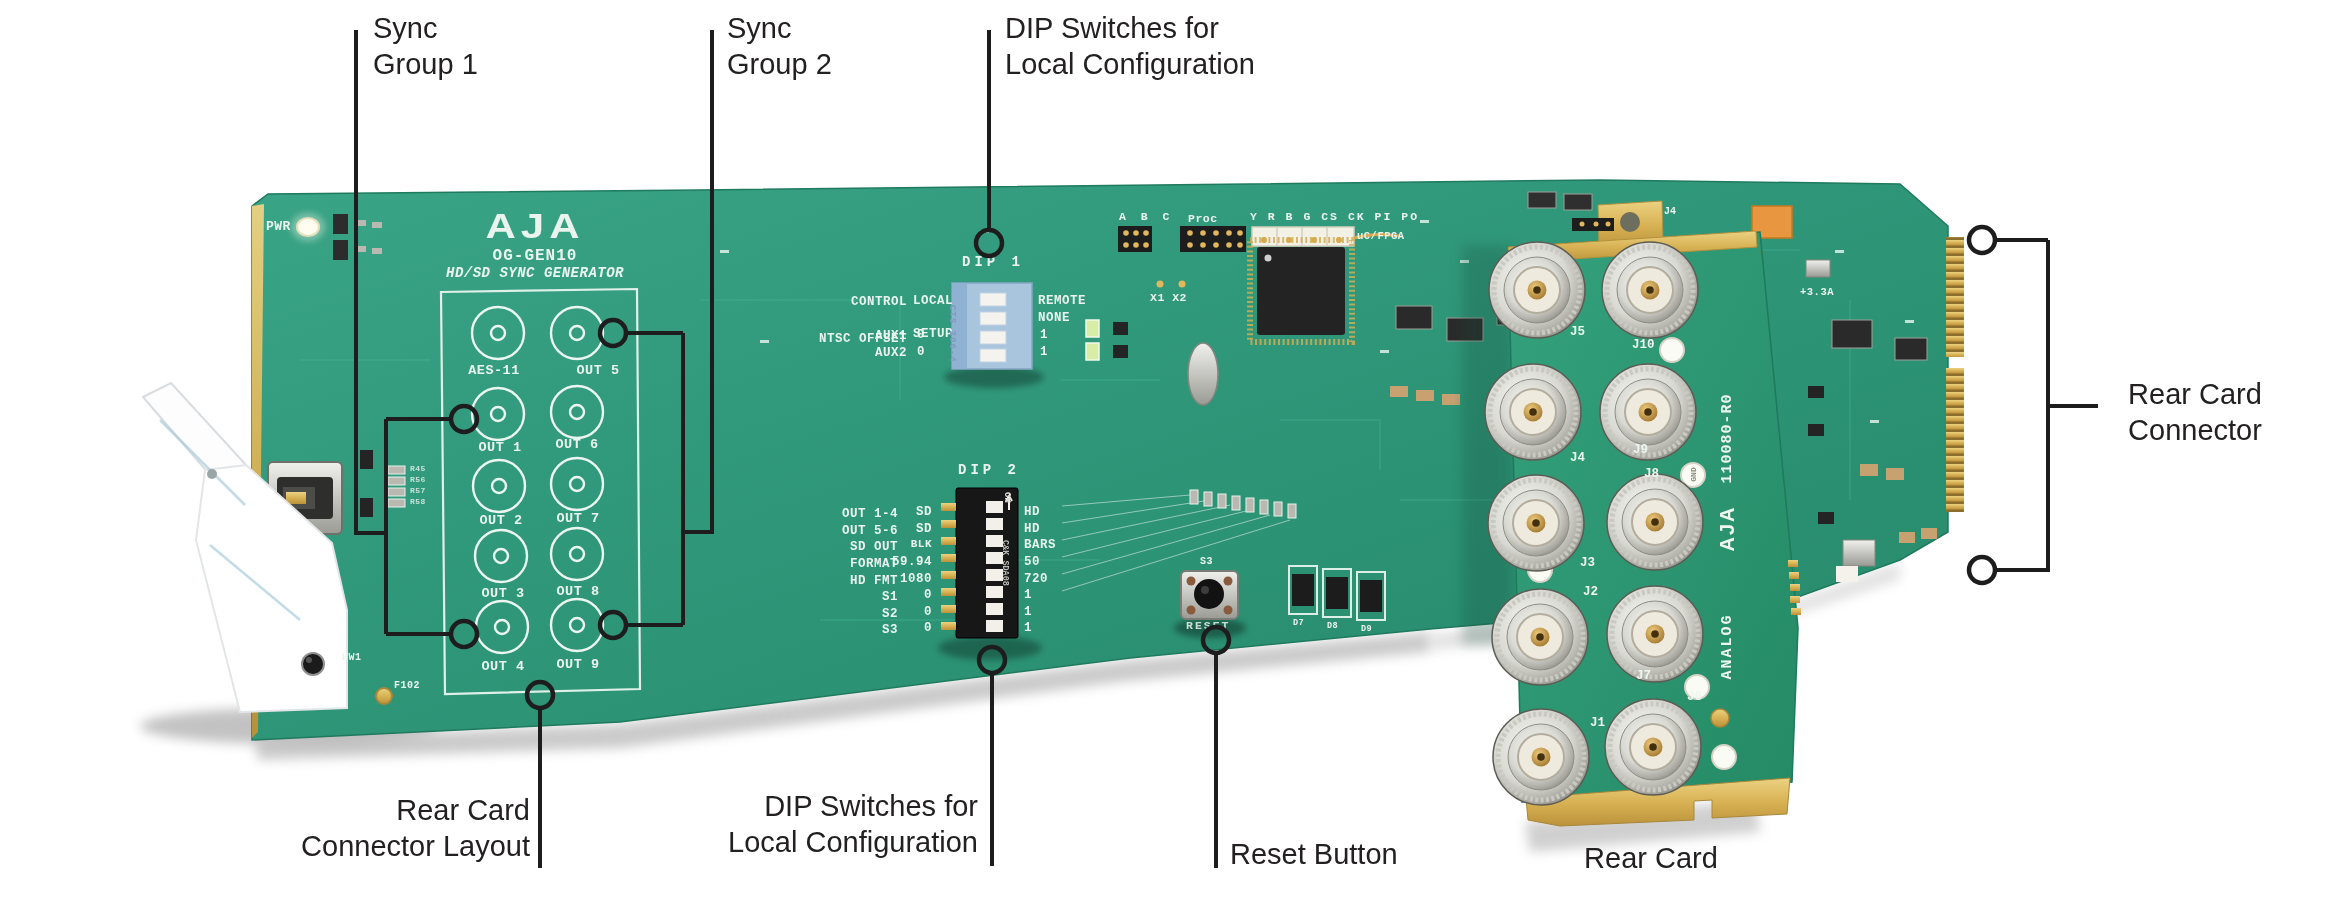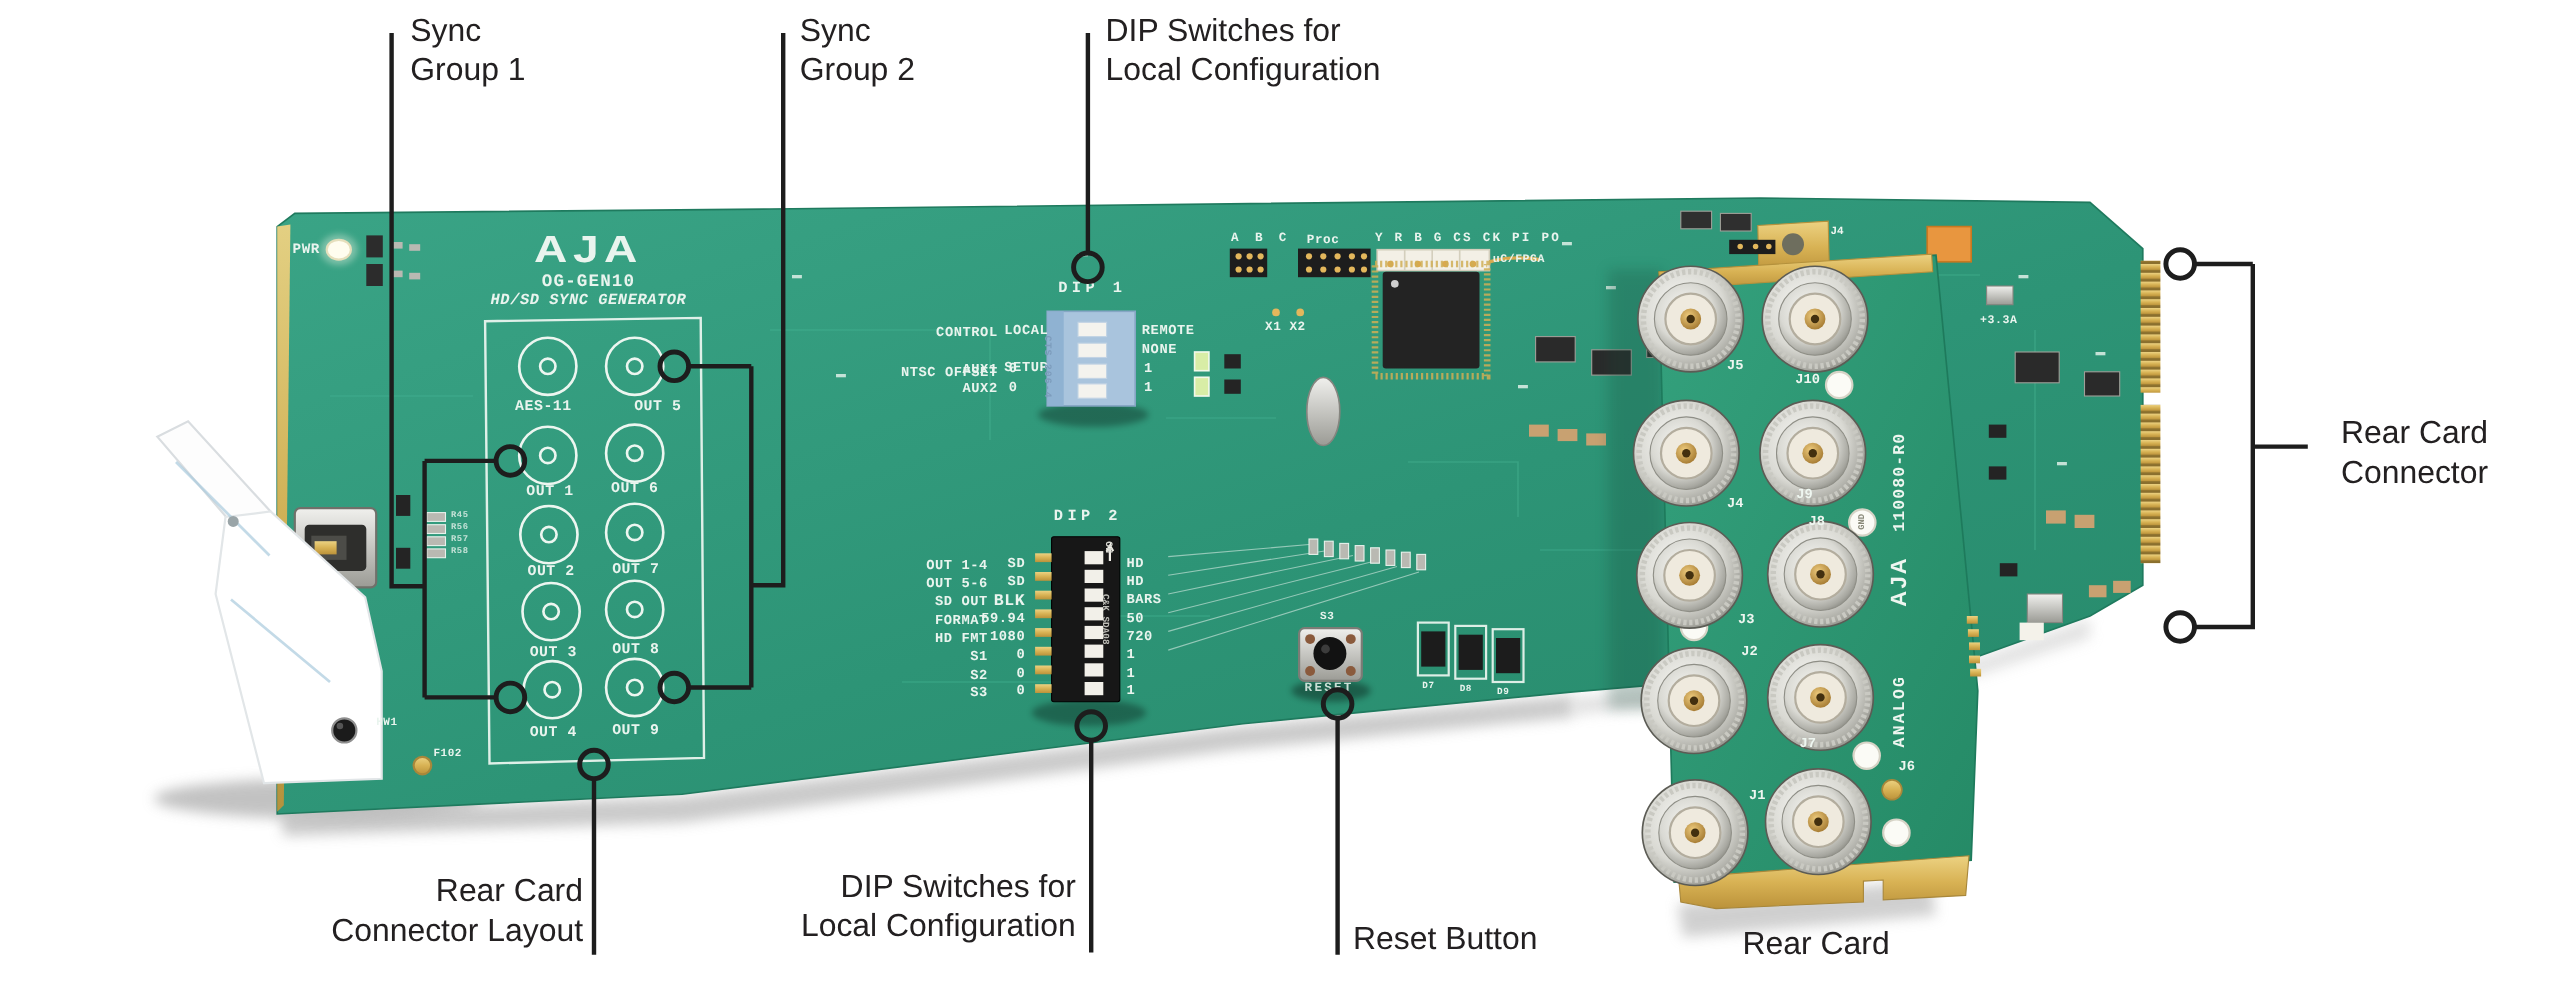--- a/index.html
+++ b/index.html
@@ -395,21 +395,21 @@
 <div class="silk ta-r" style="left:790px;top:507px;width:108px;font-size:12.5px;">OUT 1-4</div>
 <div class="silk ta-r" style="left:790px;top:524px;width:108px;font-size:12.5px;">OUT 5-6</div>
 <div class="silk ta-r" style="left:790px;top:540px;width:108px;font-size:12.5px;">SD OUT</div>
 <div class="silk ta-r" style="left:790px;top:557px;width:108px;font-size:12.5px;">FORMAT</div>
 <div class="silk ta-r" style="left:790px;top:574px;width:108px;font-size:12.5px;">HD FMT</div>
 <div class="silk ta-r" style="left:790px;top:590px;width:108px;font-size:12.5px;">S1</div>
 <div class="silk ta-r" style="left:790px;top:607px;width:108px;font-size:12.5px;">S2</div>
 <div class="silk ta-r" style="left:790px;top:623px;width:108px;font-size:12.5px;">S3</div>
 <div class="silk ta-r" style="left:880px;top:505px;width:52px;font-size:12.5px;">SD</div>
 <div class="silk ta-r" style="left:880px;top:522px;width:52px;font-size:12.5px;">SD</div>
-<div class="silk ta-r" style="left:880px;top:538px;width:52px;font-size:15px;text-align:right;">BLK</div>
+<div class="silk ta-r" style="left:880px;top:538px;width:52px;font-size:11px;text-align:right;">BLK</div>
 <div class="silk ta-r" style="left:880px;top:555px;width:52px;font-size:12.5px;">59.94</div>
 <div class="silk ta-r" style="left:880px;top:572px;width:52px;font-size:12.5px;">1080</div>
 <div class="silk ta-r" style="left:880px;top:588px;width:52px;font-size:12.5px;">0</div>
 <div class="silk ta-r" style="left:880px;top:605px;width:52px;font-size:12.5px;">0</div>
 <div class="silk ta-r" style="left:880px;top:621px;width:52px;font-size:12.5px;">0</div>
 <div class="silk" style="left:1024px;top:505px;font-size:12.5px;">HD</div>
 <div class="silk" style="left:1024px;top:522px;font-size:12.5px;">HD</div>
 <div class="silk" style="left:1024px;top:538px;font-size:12.5px;">BARS</div>
 <div class="silk" style="left:1024px;top:555px;font-size:12.5px;">50</div>
 <div class="silk" style="left:1024px;top:572px;font-size:12.5px;">720</div>
@@ -440,21 +440,21 @@
 <div class="silk" style="left:410px;top:497px;font-size:8px;opacity:0.8;">R58</div>
 
 <div class="silk2" style="left:1570px;top:325px;font-size:12.5px;">J5</div>
 <div class="silk2" style="left:1632px;top:338px;font-size:12.5px;">J10</div>
 <div class="silk2" style="left:1570px;top:451px;font-size:12.5px;">J4</div>
 <div class="silk2" style="left:1633px;top:443px;font-size:12.5px;">J9</div>
 <div class="silk2" style="left:1644px;top:467px;font-size:12.5px;">J8</div>
 <div class="silk2" style="left:1580px;top:556px;font-size:12.5px;">J3</div>
 <div class="silk2" style="left:1583px;top:585px;font-size:12.5px;">J2</div>
 <div class="silk2" style="left:1636px;top:669px;font-size:12.5px;">J7</div>
-<div class="silk2" style="left:1726px;top:690px;font-size:12.5px;">J6</div>
+<div class="silk2" style="left:1687px;top:690px;font-size:12.5px;">J6</div>
 <div class="silk2" style="left:1590px;top:716px;font-size:12.5px;">J1</div>
 <div class="silk2" style="left:1664px;top:206px;font-size:10px;">J4</div>
 
 <div class="silk2 ta-c rot" style="left:1597px;top:430px;width:260px;font-size:15px;letter-spacing:1px;">110080-R0</div>
 <div class="silk2 ta-c rot" style="left:1687px;top:517px;width:80px;font-size:20px;font-family:'Liberation Sans',sans-serif;font-weight:900;letter-spacing:2px;">AJA</div>
 <div class="silk2 ta-c rot" style="left:1657px;top:638px;width:140px;font-size:15px;letter-spacing:2px;">ANALOG</div>
 <div class="silk2 ta-c rot" style="left:1676px;top:470px;width:34px;font-size:8px;color:#8a8a7a;">GND</div>
 
 <svg class="lines" width="2331" height="900" viewBox="0 0 2331 900">
   <g stroke="#1d1d1d" stroke-width="4" fill="none">

